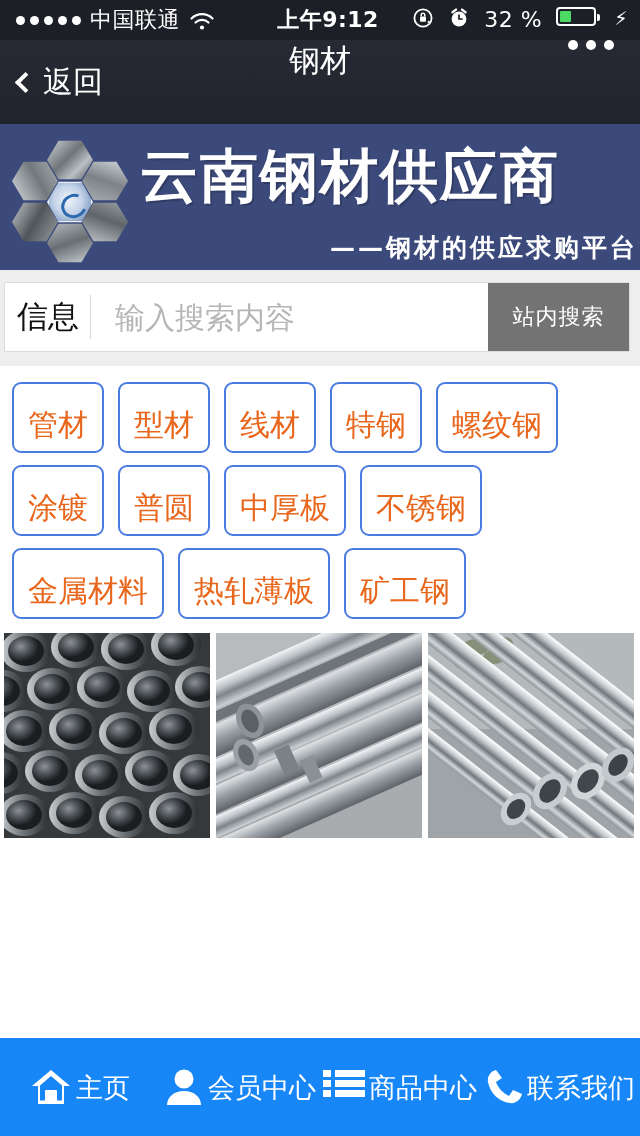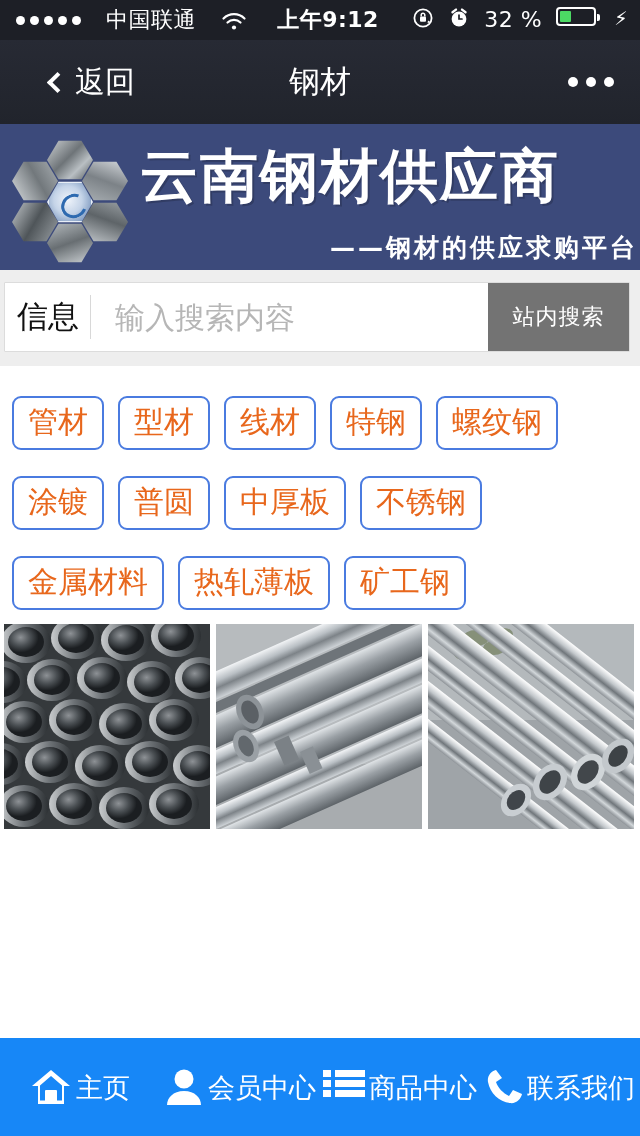--- a/index.html
+++ b/index.html
@@ -8,21 +8,21 @@
     font-family:"DejaVu Sans","Liberation Sans",sans-serif;
     background:#ffffff; overflow:hidden; position:relative;
   }
 
   
   .status-bar{
     height:40px; background:#1d1f26; color:#ffffff;
     display:flex; align-items:center; position:relative;
     font-size:21px; letter-spacing:.5px;
   }
-  .sb-left{ display:flex; align-items:center; gap:25px; padding-left:16px; }
+  .sb-left{ display:flex; align-items:center; gap:9px; padding-left:16px; }
   .dots{ display:flex; gap:5px; align-items:center; }
   .dots i{ width:9px; height:9px; border-radius:50%; background:#fff; display:block; }
   .carrier{ font-size:22px; }
   .wifi{ width:26px; height:18px; position:relative; display:block; }
   .sb-center{
     position:absolute; left:0; right:0; text-align:center;
     font-size:22px; font-weight:600; pointer-events:none;padding-left:16px;
   }
   .sb-right{
     margin-left:auto; display:flex; align-items:flex-start;
@@ -36,23 +36,22 @@
   .batt::after{
     content:""; position:absolute; right:-6px; top:5px;
     width:3px; height:7px; background:#fff; border-radius:0 2px 2px 0;
   }
   .batt-fill{ height:100%; background:#4cd964; border-radius:1px; }
   .bolt{ font-size:19px; margin-left:4px; }
 
   
   .nav-bar{
     height:84px; background:#23262f;
-    display:flex; align-items:center; position:relative;
+    display:flex; position:relative;
     background:linear-gradient(180deg,#272a34 0%,#21242c 100%);
-    padding-left:32px;
   }
   .nav-back{
     display:flex; align-items:center; gap:6px;
     padding-left:18px; color:#fff; font-size:30px;
   }
   .chev{
     width:15px; height:15px; border-left:4px solid #fff;
     border-bottom:4px solid #fff; transform:rotate(45deg);
     display:block; margin-right:4px;
   }
@@ -134,21 +133,21 @@
   }
 
   
   .tags{
     display:flex; flex-wrap:wrap; gap:12px 14px;
     padding:16px 12px 14px 12px; background:#ffffff;
   }
   .tag{
     border:2px solid #4a7be0; border-radius:9px;
     color:#e8671c; font-size:30px; line-height:1;
-    padding:9px 14px 11px 14px; background:#fff; white-space:nowrap;margin-top:14px;
+    padding:26px 14px 11px 14px; background:#fff; white-space:nowrap;
   }
 
   
   .gallery{
     display:flex; gap:6px; padding:0 4px;
   }
   .shot{
     width:206px; height:205px; overflow:hidden; position:relative;
     background:#8d9195;
   }

